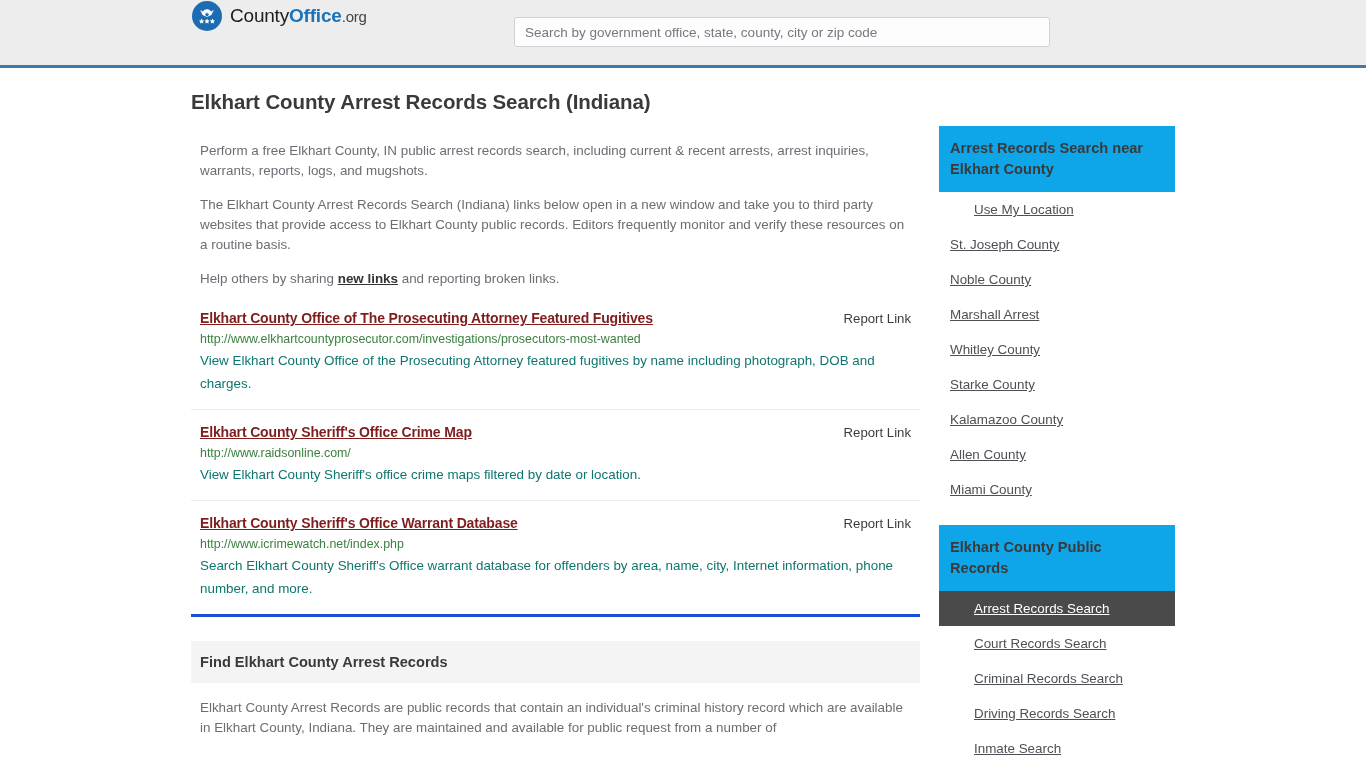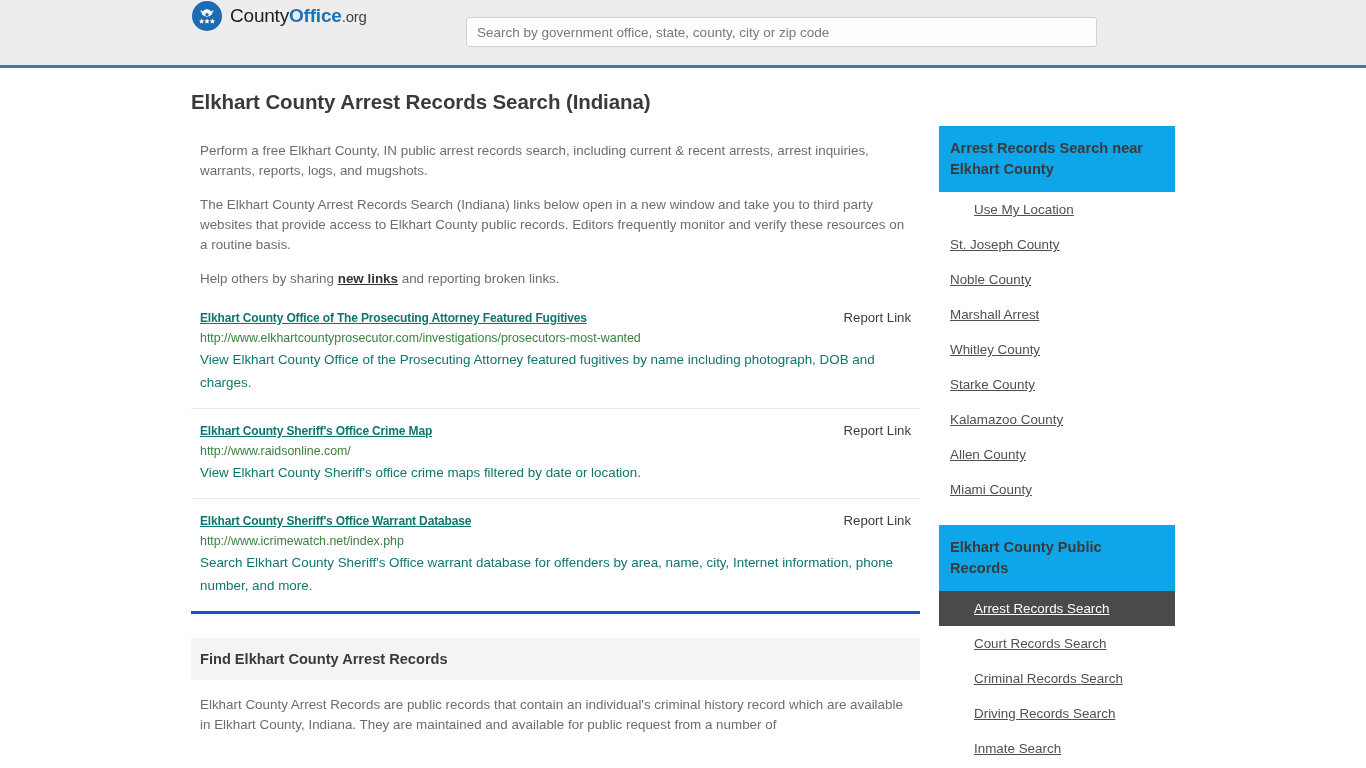--- a/index.html
+++ b/index.html
@@ -36,23 +36,23 @@
     margin-left: 7px;
     letter-spacing: -0.2px;
     white-space: nowrap;
   }
   .brand-text .b-county { color: #1d1d1d; }
   .brand-text .b-office { color: #1b72b8; font-weight: bold; }
   .brand-text .b-org { color: #444; font-size: 15px; }
 
   .search-wrap {
     position: absolute;
-    left: 466px;
+    left: 514px;
     top: 17px;
-    width: 631px;
+    width: 536px;
   }
   .search-input {
     width: 100%;
     height: 30px;
     padding: 4px 10px;
     font-size: 13.5px;
     color: #6f7277;
     background: #fdfdfd;
     border: 1px solid #cfd2d6;
     border-radius: 3px;
@@ -113,23 +113,23 @@
     border-bottom: 1px solid #ececec;
     margin-bottom: 14px;
   }
   .result:last-child { border-bottom: 3px solid #1d4ed8; }
   .result-head {
     display: flex;
     justify-content: space-between;
     align-items: baseline;
   }
   .result-title {
-    font-size: 12px;
-    font-weight: bold;
-    color: #0f766e;
+    font-size: 14px;
+    font-weight: bold;
+    color: #7f1d1d;
     text-decoration: underline;
     letter-spacing: -0.15px;
   }
   .report-link {
     font-size: 13.2px;
     color: #3d3d3d;
     text-decoration: none;
     white-space: nowrap;
     margin-left: 14px;
   }

